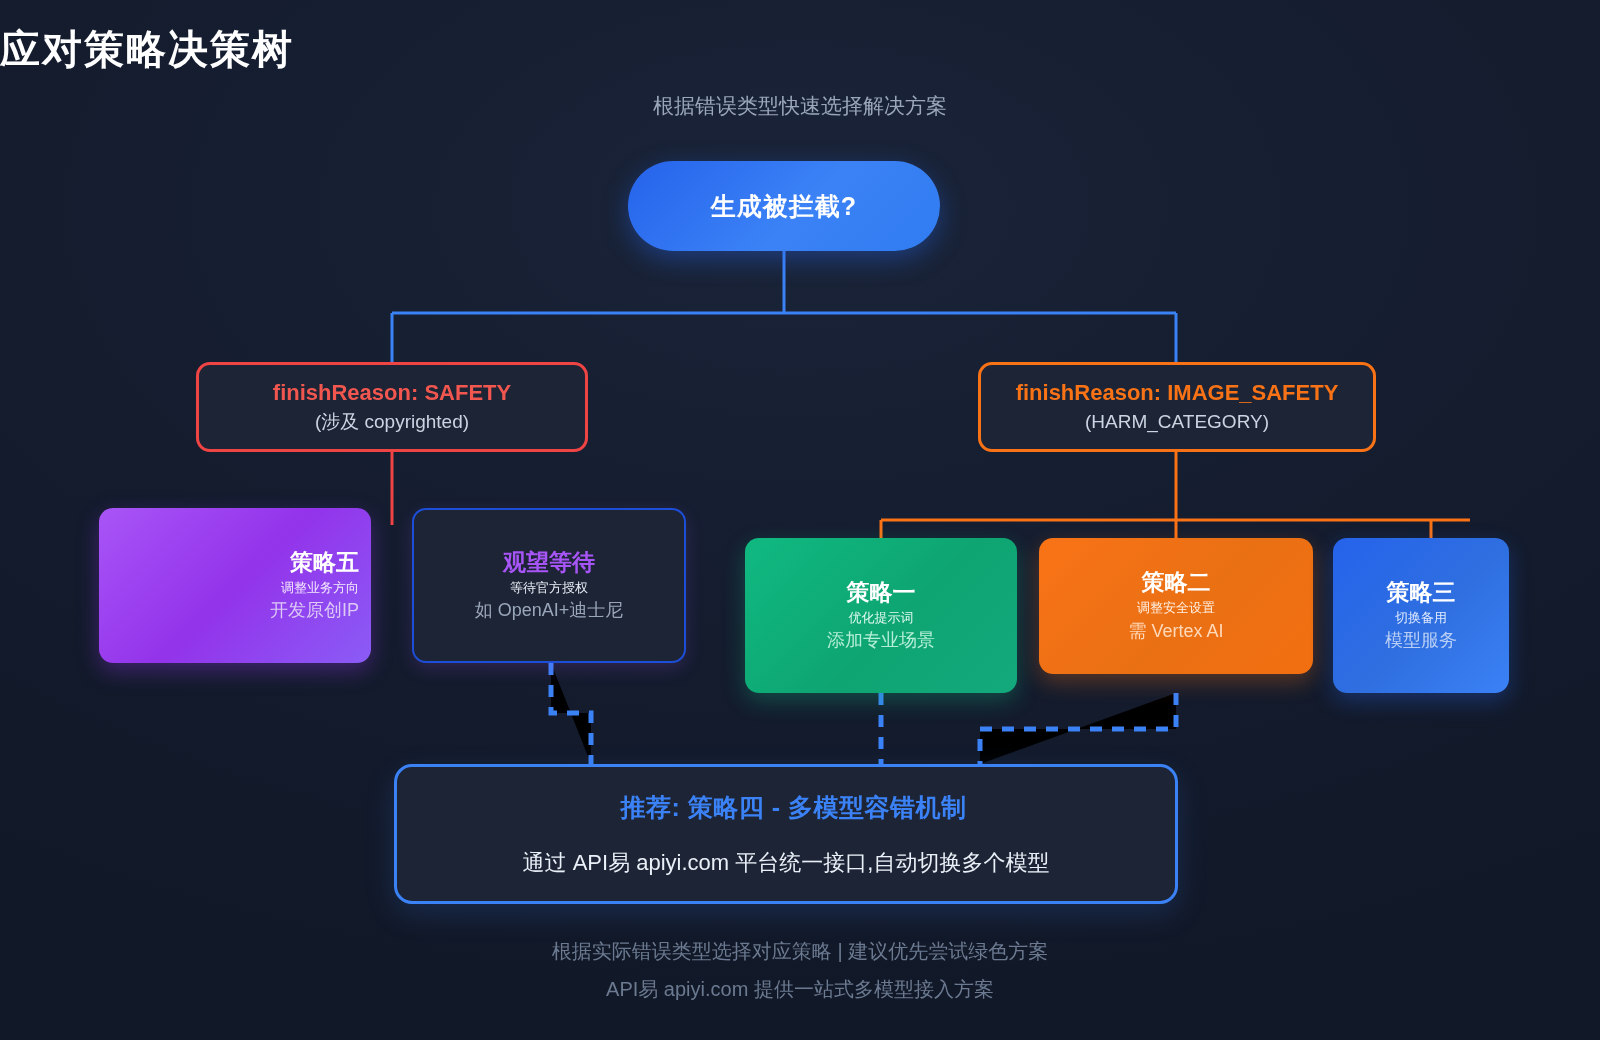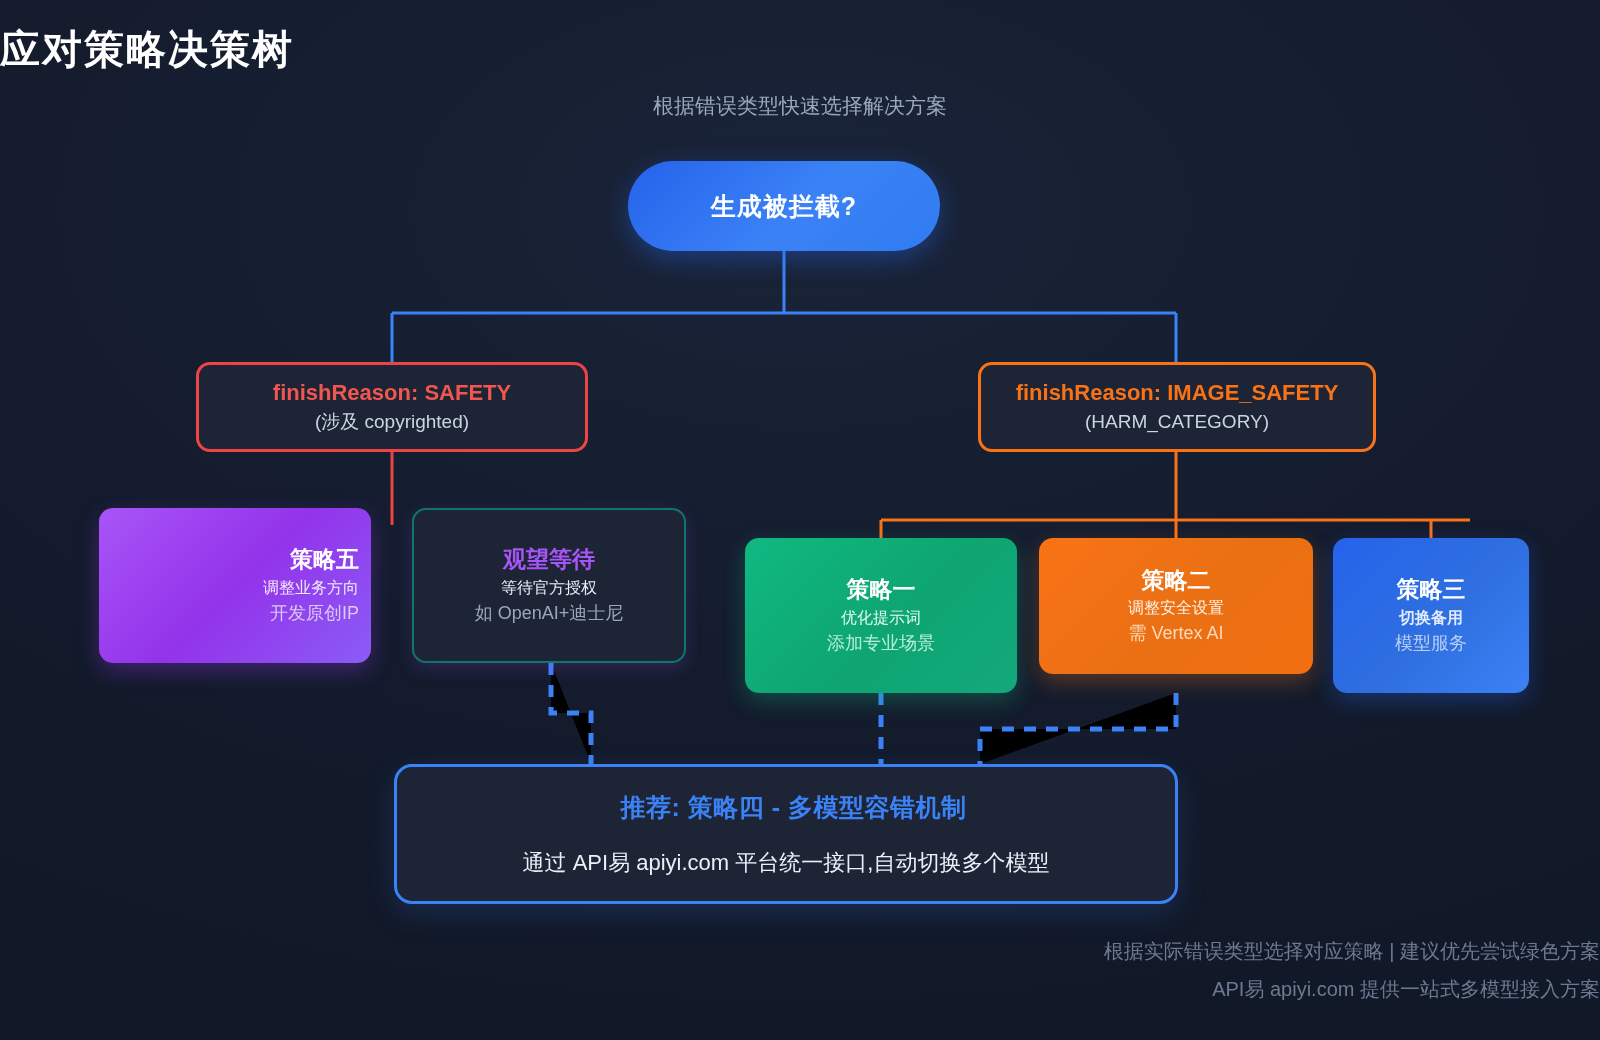--- a/index.html
+++ b/index.html
@@ -57,35 +57,35 @@
     border:3px solid #f97316;
   }
   .reason .r-main { font-size:22px; font-weight:bold; line-height:1.25; }
   .reason .r-sub  { font-size:19px; color:#cbd5e1; line-height:1.35; margin-top:2px; }
   #reason-safety .r-main { color:#f1564f; }
   #reason-image-safety .r-main { color:#f97316; }
 
   
   .card { border-radius:14px; padding:8px 12px; }
   .card .c-title { font-size:23px; font-weight:bold; line-height:1.35; color:#ffffff; }
-  .card .c-line2 { font-size:16px; line-height:1.5; }
+  .card .c-line2 { font-size:13px; line-height:1.5; }
   .card .c-line3 { font-size:18px; line-height:1.5; }
 
   #card-strategy5 {
     left:99px; top:508px; width:272px; height:155px;
     background:linear-gradient(135deg,#a855f7 0%,#9333ea 50%,#8b5cf6 100%);
     box-shadow:0 8px 22px rgba(147,51,234,.35);
     align-items:flex-end;
   }
   #card-strategy5 .c-line2 { color:#f3e8ff; }
   #card-strategy5 .c-line3 { color:#ddc8f6; }
 
   #card-wait {
     left:412px; top:508px; width:274px; height:155px;
-    background:#1c2435; border:2px solid #0f766e;
+    background:#1c2435; border:2px solid #1d4ed8;
     box-shadow:0 6px 18px rgba(168,85,247,.18);
   }
   #card-wait .c-title { color:#a855f7; }
   #card-wait .c-line2 { color:#e8edf5; }
   #card-wait .c-line3 { color:#9aa7bb; }
 
   #card-strategy1 {
     left:745px; top:538px; width:272px; height:155px;
     background:linear-gradient(135deg,#10b981 0%,#0ea572 55%,#13a97c 100%);
     box-shadow:0 8px 22px rgba(16,185,129,.30);
@@ -95,40 +95,40 @@
 
   #card-strategy2 {
     left:1039px; top:538px; width:274px; height:136px;
     background:linear-gradient(135deg,#f97316 0%,#ea7014 55%,#f26f10 100%);
     box-shadow:0 8px 22px rgba(249,115,22,.30);
   }
   #card-strategy2 .c-line2 { color:#fff0e2; }
   #card-strategy2 .c-line3 { color:#ffd9ba; }
 
   #card-strategy3 {
-    left:1333px; top:538px; width:196px; height:155px;
+    left:1333px; top:538px; width:176px; height:155px;
     background:linear-gradient(135deg,#2563eb 0%,#2f6fe0 55%,#3b82f6 100%);
     box-shadow:0 8px 22px rgba(37,99,235,.32);
   }
-  #card-strategy3 .c-line2 { color:#e0ebff;font-weight:bold; }
+  #card-strategy3 .c-line2 { color:#e0ebff; }
   #card-strategy3 .c-line3 { color:#b9cff5; }
 
   
   #recommend-box {
     left:394px; top:764px; width:784px; height:140px;
     border-radius:18px;
     background:#1c2435;
     border:3px solid #3b82f6;
     box-shadow:0 10px 30px rgba(59,130,246,.18);
   }
   #recommend-box .rec-title { font-size:25px; font-weight:bold; color:#3b82f6; letter-spacing:.5px;margin-left:15px; }
   #recommend-box .rec-sub   { font-size:22px; color:#eaf0f8; margin-top:24px; }
 
   
-  .footer { position:absolute; left:0; right:0; text-align:right;
+  .footer { position:absolute; left:0; right:0; text-align:center;
             font-size:20px; color:#6b7a91; }
   #footer-line1 { top:938px; }
   #footer-line2 { top:976px; }
 </style>
 </head>
 <body>
 
 <div class="stage">
 
   <div class="title">应对策略决策树</div>

